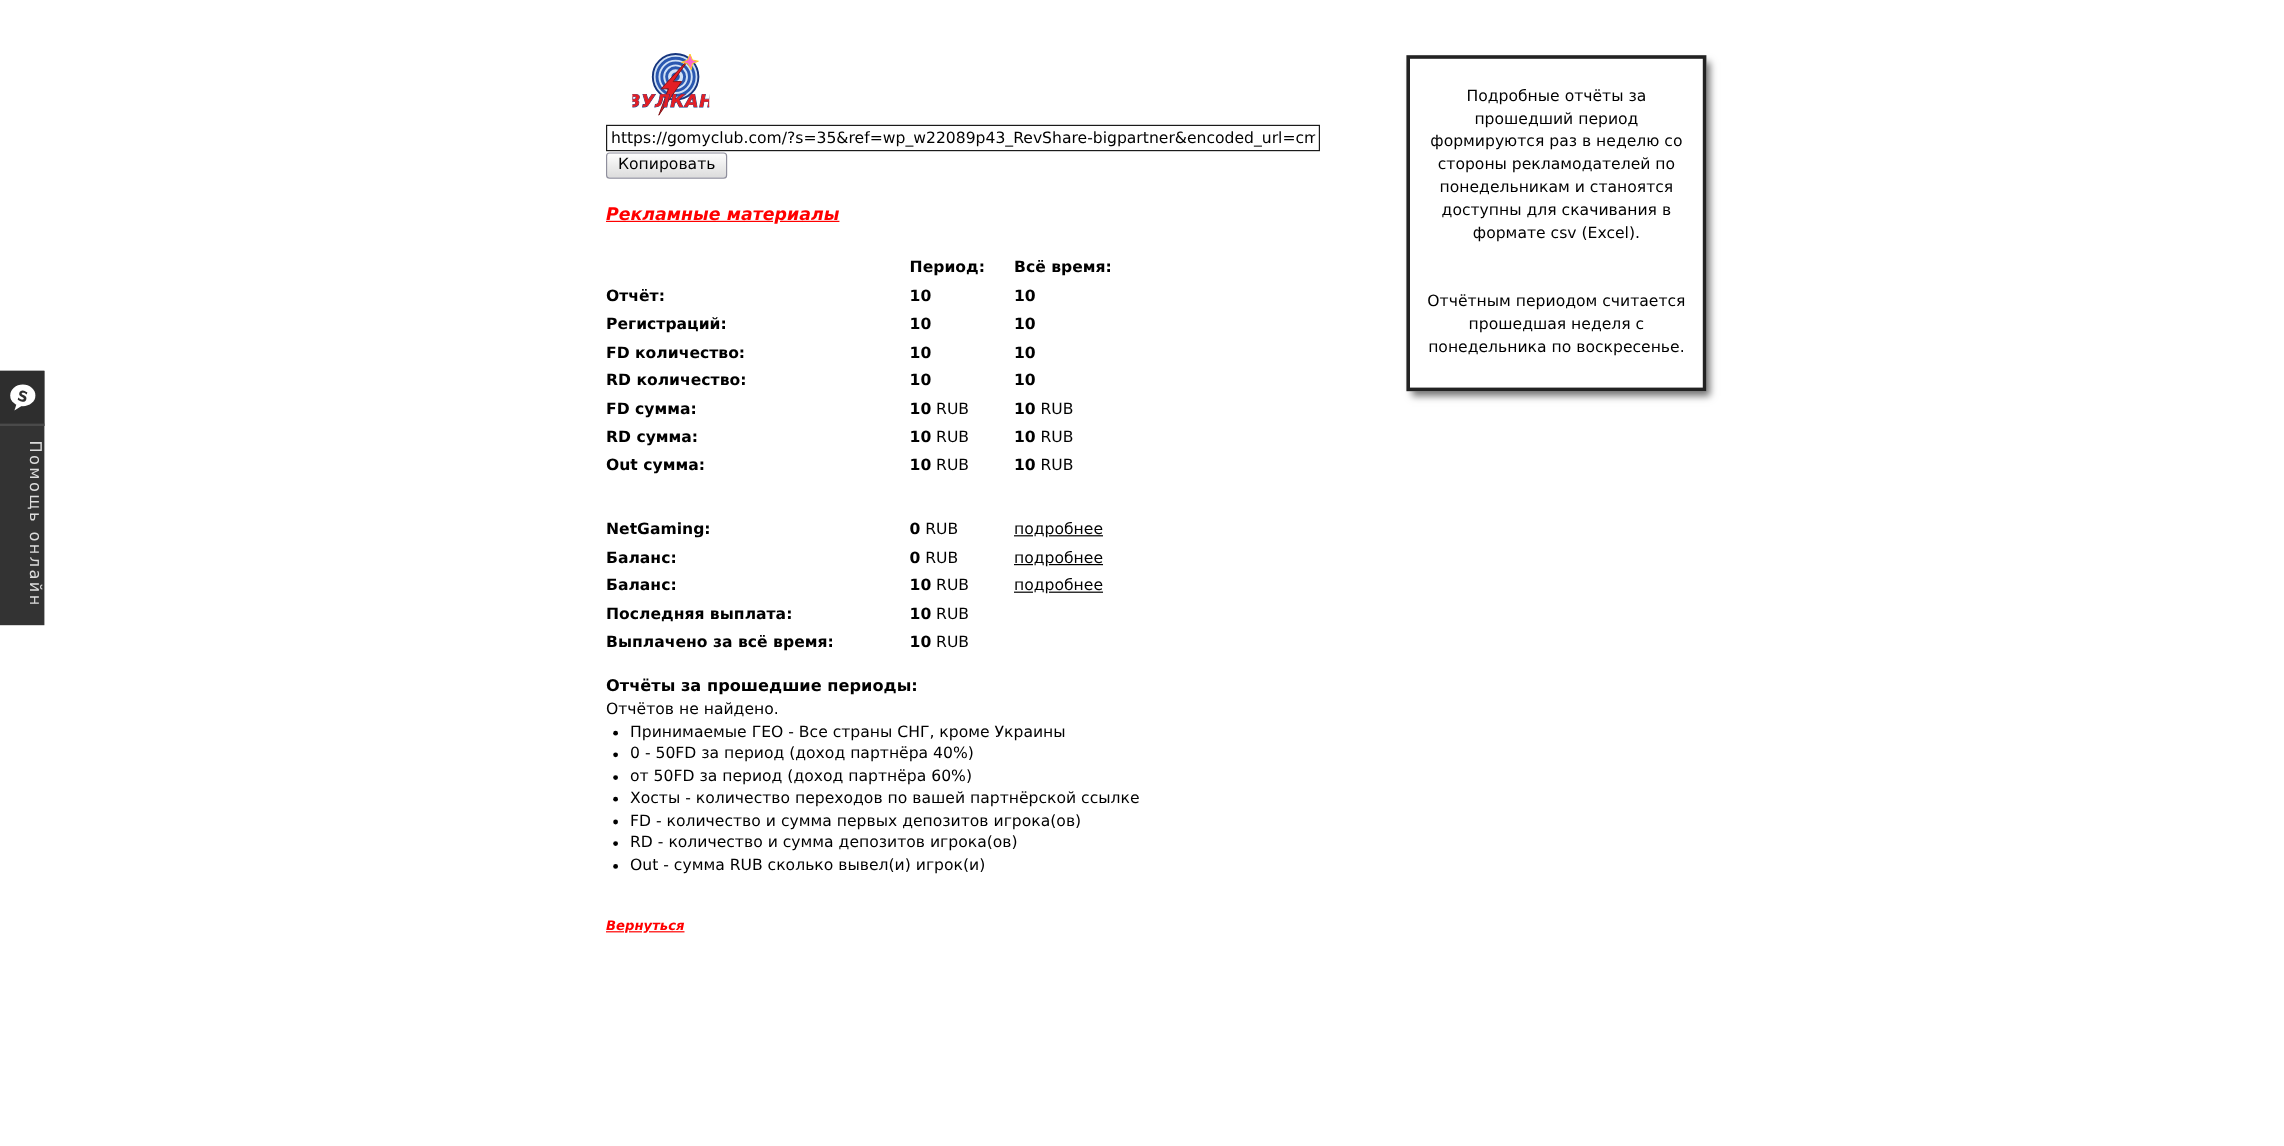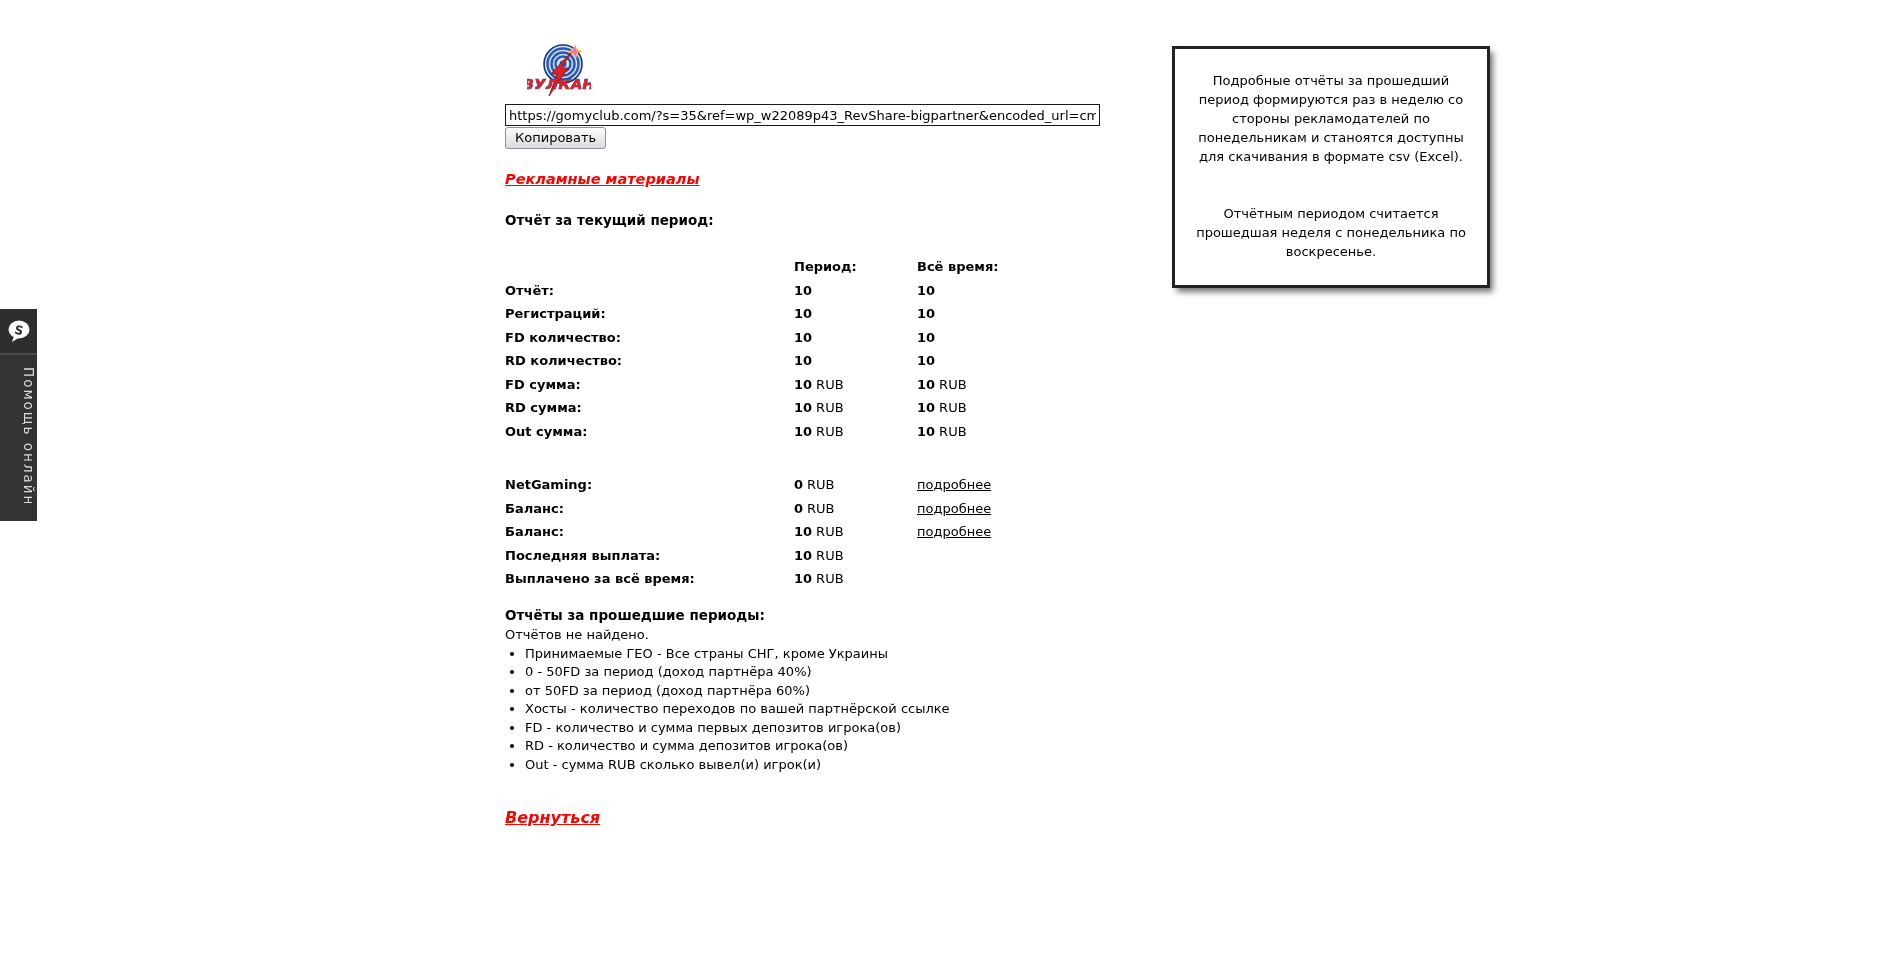--- a/index.html
+++ b/index.html
@@ -71,33 +71,32 @@
 
   .red-link {
     display: inline-block;
     color: #ff0000;
     font-weight: bold;
     font-style: italic;
     text-decoration: underline;
     cursor: pointer;
   }
   .promo-link { margin-top: 22px; font-size: 14.5px; }
-  .back-link  { margin-top: 34px; font-size: 16px; }
+  .back-link  { margin-top: 34px; font-size: 11px; }
 
   .sec-title { margin-top: 23px; font-weight: bold; font-size: 13.5px; line-height: 20px; }
   .sec-sub   { line-height: 20px; }
 
   
   .stats { margin-top: 25px; }
   .grid-row {
     display: grid;
     grid-template-columns: 253px 87px 120px;
     line-height: 23.5px;
     align-items: baseline;
-    gap: 36px;
   }
   .grid-head { font-weight: bold; }
   .cell-label { font-weight: bold; }
   .val { font-weight: bold; }
   .unit { font-weight: normal; margin-left: 4px; }
 
   .finance { margin-top: 30px; }
   .detail-link {
     color: #000; text-decoration: underline; cursor: pointer; font-weight: normal;
   }
@@ -109,21 +108,21 @@
   ul.notes {
     margin: 0; padding-left: 20px;
     line-height: 18.5px;
   }
   .terms-list { margin-top: 38px; }
   .defs-list  { margin-top: 37px; }
 
   
   .info-box {
     position: absolute; left: 1172px; top: 46px;
-    width: 318px;
+    width: 250px;
     border: 3px solid #222222;
     background: #ffffff;
     box-shadow: 4px 5px 6px -1px rgba(0,0,0,0.55);
     padding: 22px 12px 24px 12px;
     text-align: center;
     line-height: 19px;
   }
   .info-box p { margin: 0; }
   .info-box p + p { margin-top: 38px; }
 </style>
@@ -159,21 +158,20 @@
   </div>
 
   <input class="ref-url" type="text" value="https://gomyclub.com/?s=35&amp;ref=wp_w22089p43_RevShare-bigpartner&amp;encoded_url=cmVnaXN0" style="">
 
   <button class="copy-btn">Копировать</button>
 
   <div>
     <a class="red-link promo-link">Рекламные материалы</a>
   </div>
 
-  <div class="sec-title">Отчёт за текущий период:</div>
 
   
   <div class="stats">
     <div class="grid-row grid-head">
       <span></span>
       <span>Период:</span>
       <span>Всё время:</span>
     </div>
 
     <div class="grid-row">

